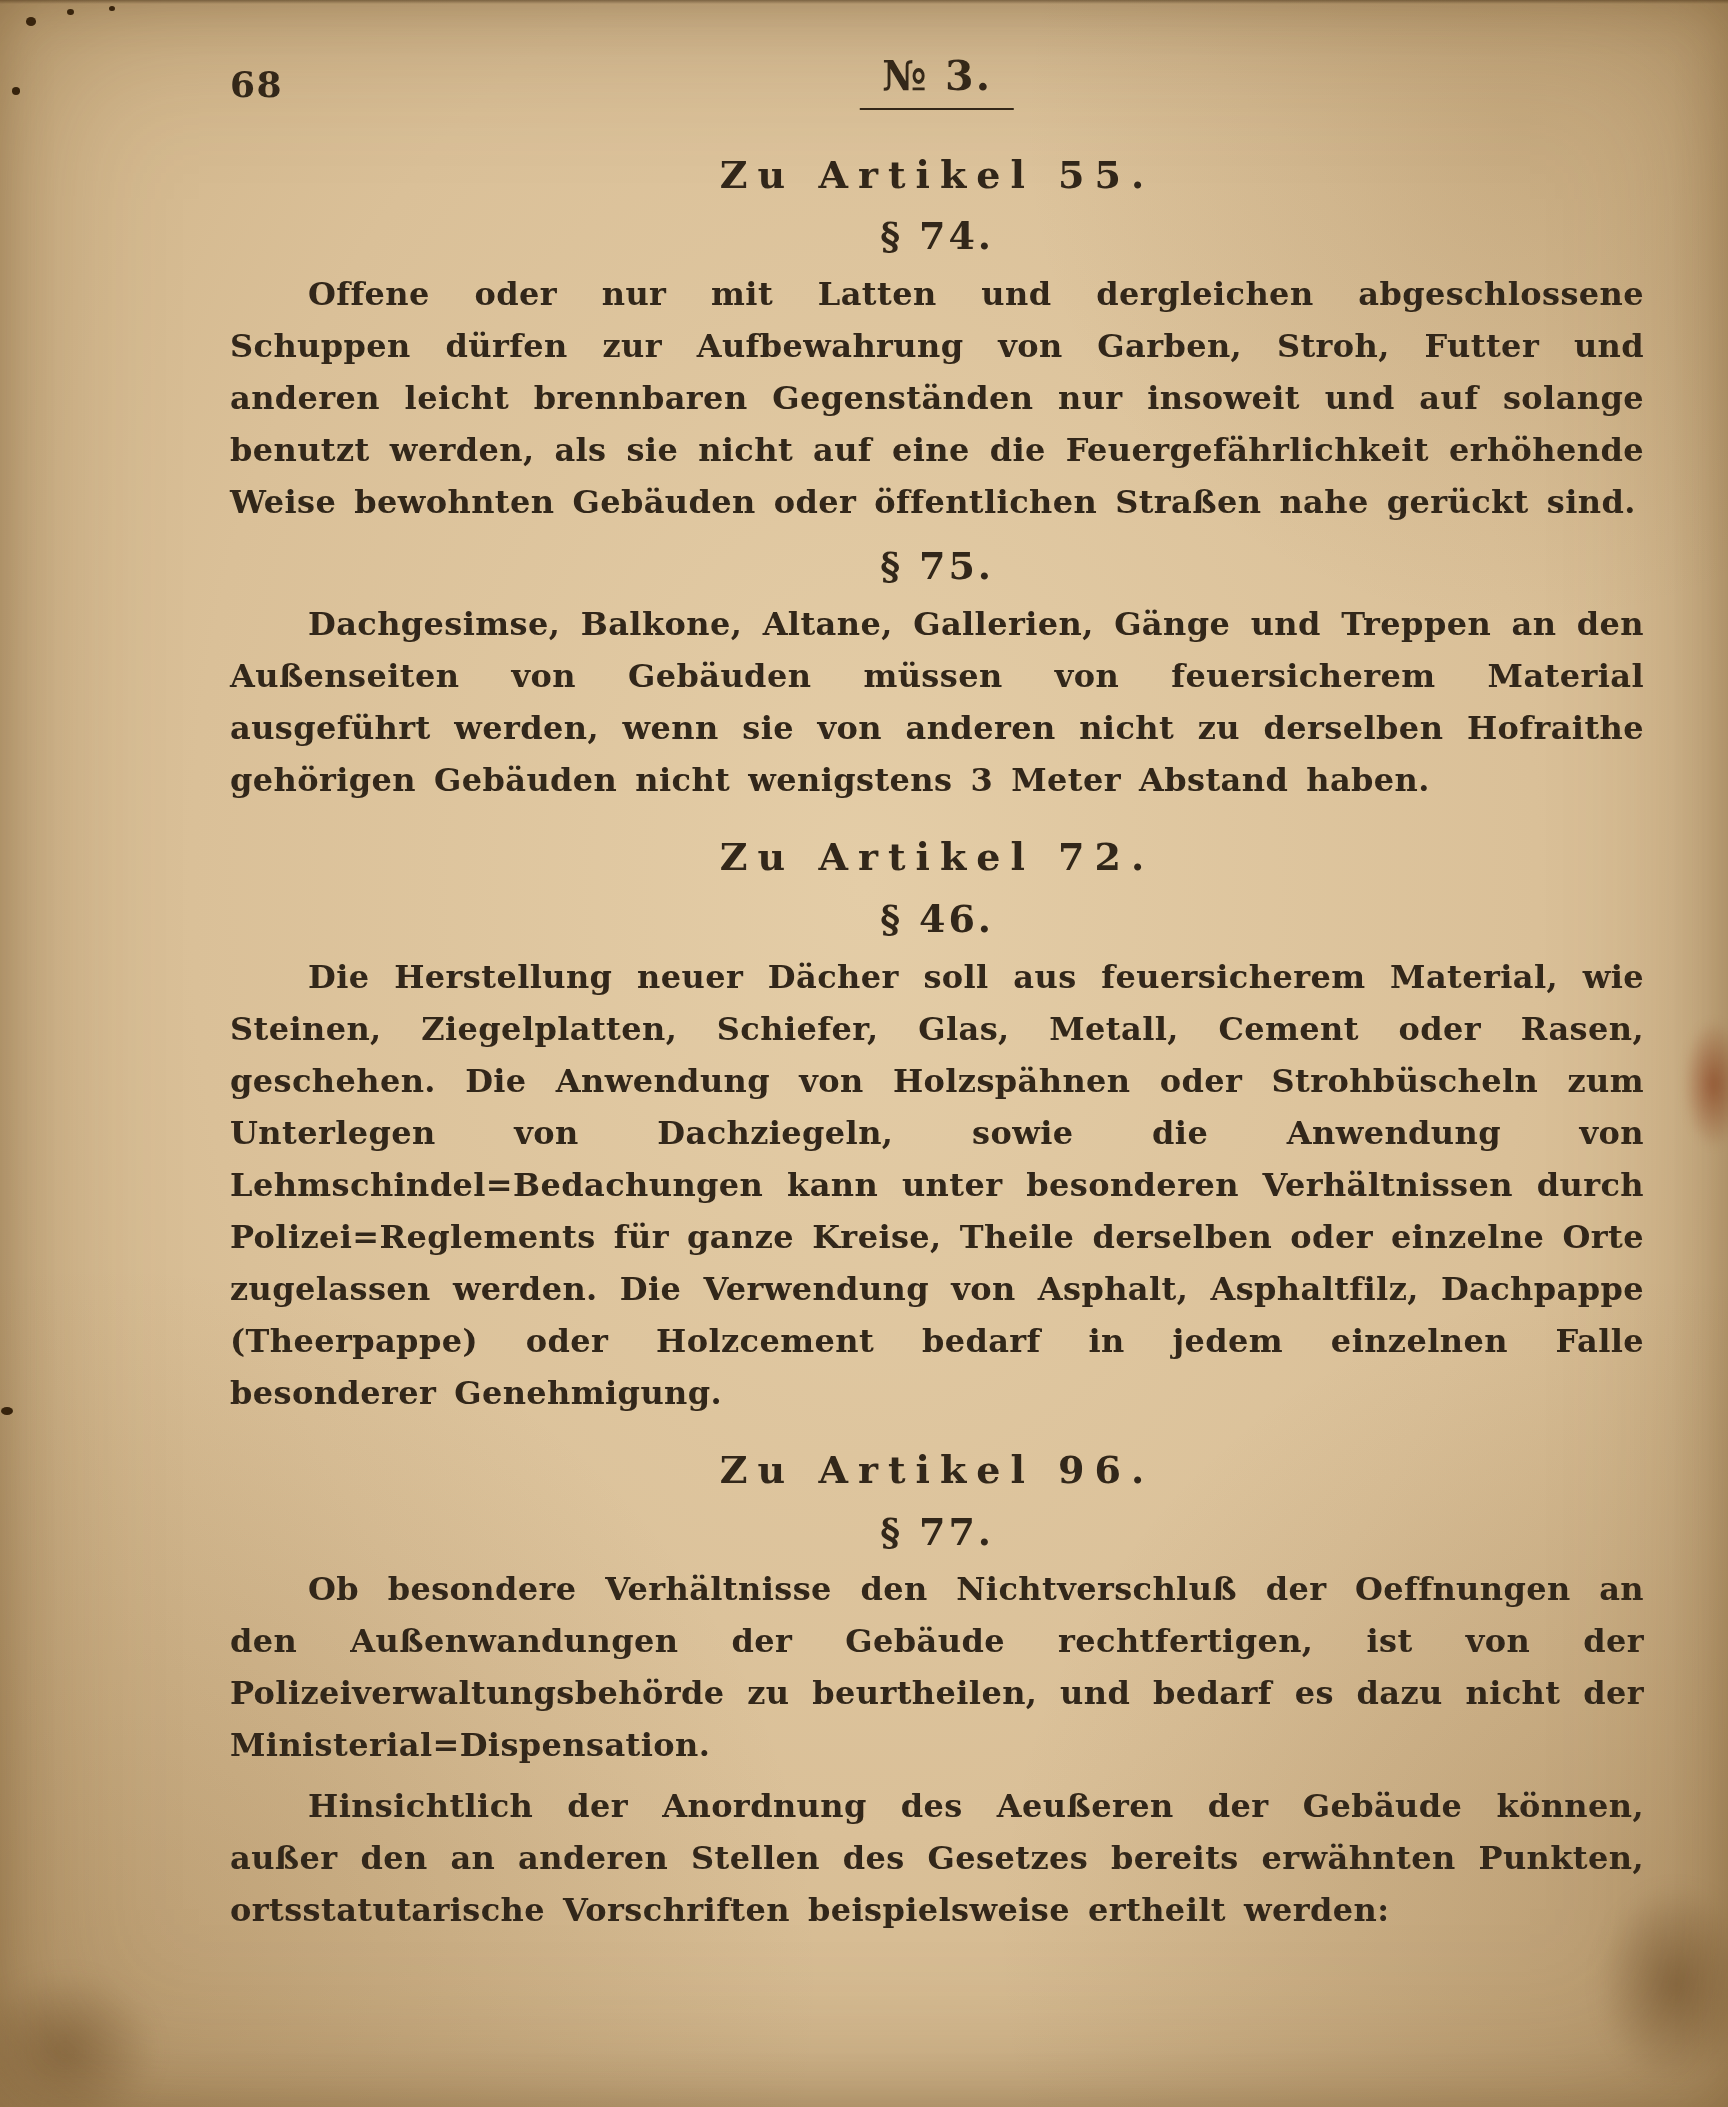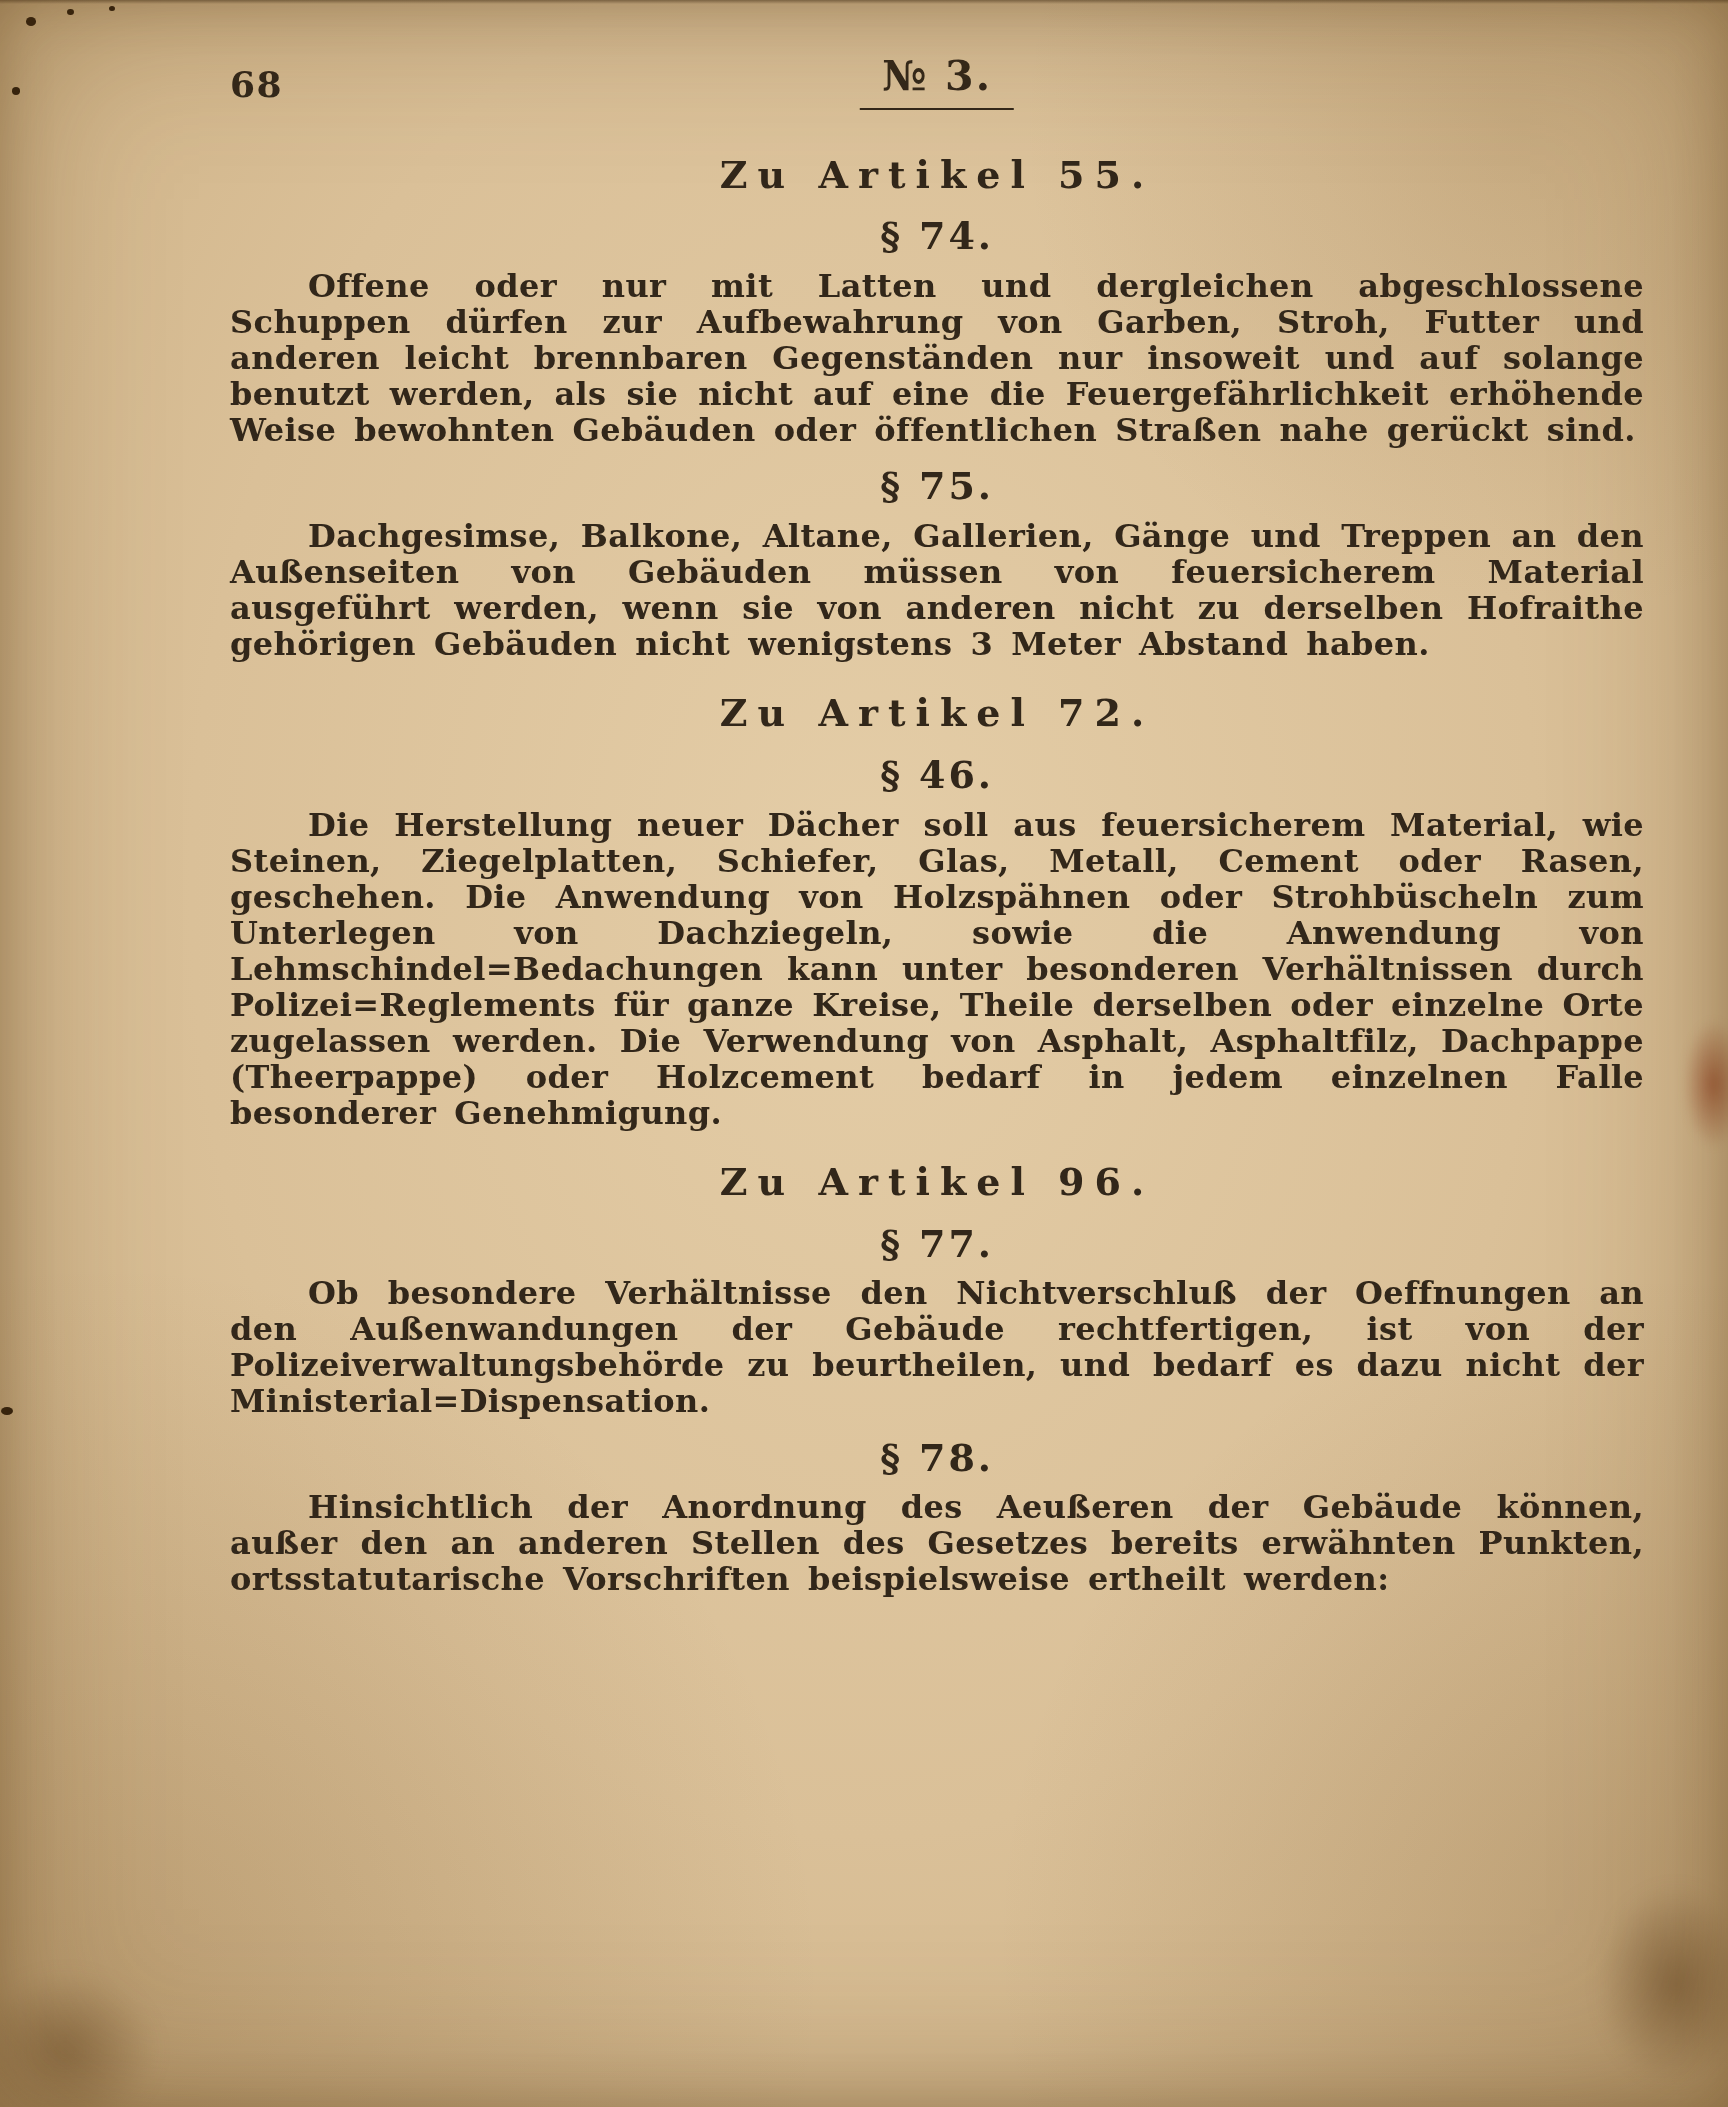--- a/index.html
+++ b/index.html
@@ -73,21 +73,21 @@
     font-size: 38px;
     font-weight: bold;
     text-align: center;
     letter-spacing: 2.9px;
     margin: 14.5px 0 7.2px 0;
     line-height: 47px;
   }
   .body-par {
     font-size: 32px;
     font-weight: bold;
-    line-height: 36px;
+    line-height: 52px;
     text-align: justify;
     text-indent: 78px;
     margin: 8.7px 0 0 0;
     word-spacing: 6.5px;
     letter-spacing: 0.4px;
   }
   
   .speck {
     position: absolute;
     background: #2a1b0c;
@@ -159,21 +159,20 @@
     <p class="body-par">Dachgesimse, Balkone, Altane, Gallerien, Gänge und Treppen an den Außenseiten von Gebäuden müssen von feuersicherem Material ausgeführt werden, wenn sie von anderen nicht zu derselben Hofraithe gehörigen Gebäuden nicht wenigstens 3 Meter Abstand haben.</p>
 
     <h2 class="article-heading">Zu Artikel 72.</h2>
     <h3 class="section-label">§ 46.</h3>
     <p class="body-par">Die Herstellung neuer Dächer soll aus feuersicherem Material, wie Steinen, Ziegelplatten, Schiefer, Glas, Metall, Cement oder Rasen, geschehen. Die Anwendung von Holzspähnen oder Strohbüscheln zum Unterlegen von Dachziegeln, sowie die Anwendung von Lehmschindel=Bedachungen kann unter besonderen Verhältnissen durch Polizei=Reglements für ganze Kreise, Theile derselben oder einzelne Orte zugelassen werden. Die Verwendung von Asphalt, Asphaltfilz, Dachpappe (Theerpappe) oder Holzcement bedarf in jedem einzelnen Falle besonderer Genehmigung.</p>
 
     <h2 class="article-heading">Zu Artikel 96.</h2>
     <h3 class="section-label">§ 77.</h3>
     <p class="body-par">Ob besondere Verhältnisse den Nichtverschluß der Oeffnungen an den Außenwandungen der Gebäude rechtfertigen, ist von der Polizeiverwaltungsbehörde zu beurtheilen, und bedarf es dazu nicht der Ministerial=Dispensation.</p>
 
-    <h3 class="section-label">§ 78.</h3>
     <p class="body-par">Hinsichtlich der Anordnung des Aeußeren der Gebäude können, außer den an anderen Stellen des Gesetzes bereits erwähnten Punkten, ortsstatutarische Vorschriften beispielsweise ertheilt werden:</p>
 
   </div>
 
   <div class="speck s1"></div>
   <div class="speck s2"></div>
   <div class="speck s3"></div>
   <div class="speck s4"></div>
   <div class="speck s5"></div>
   <div class="stain-red-right"></div>

